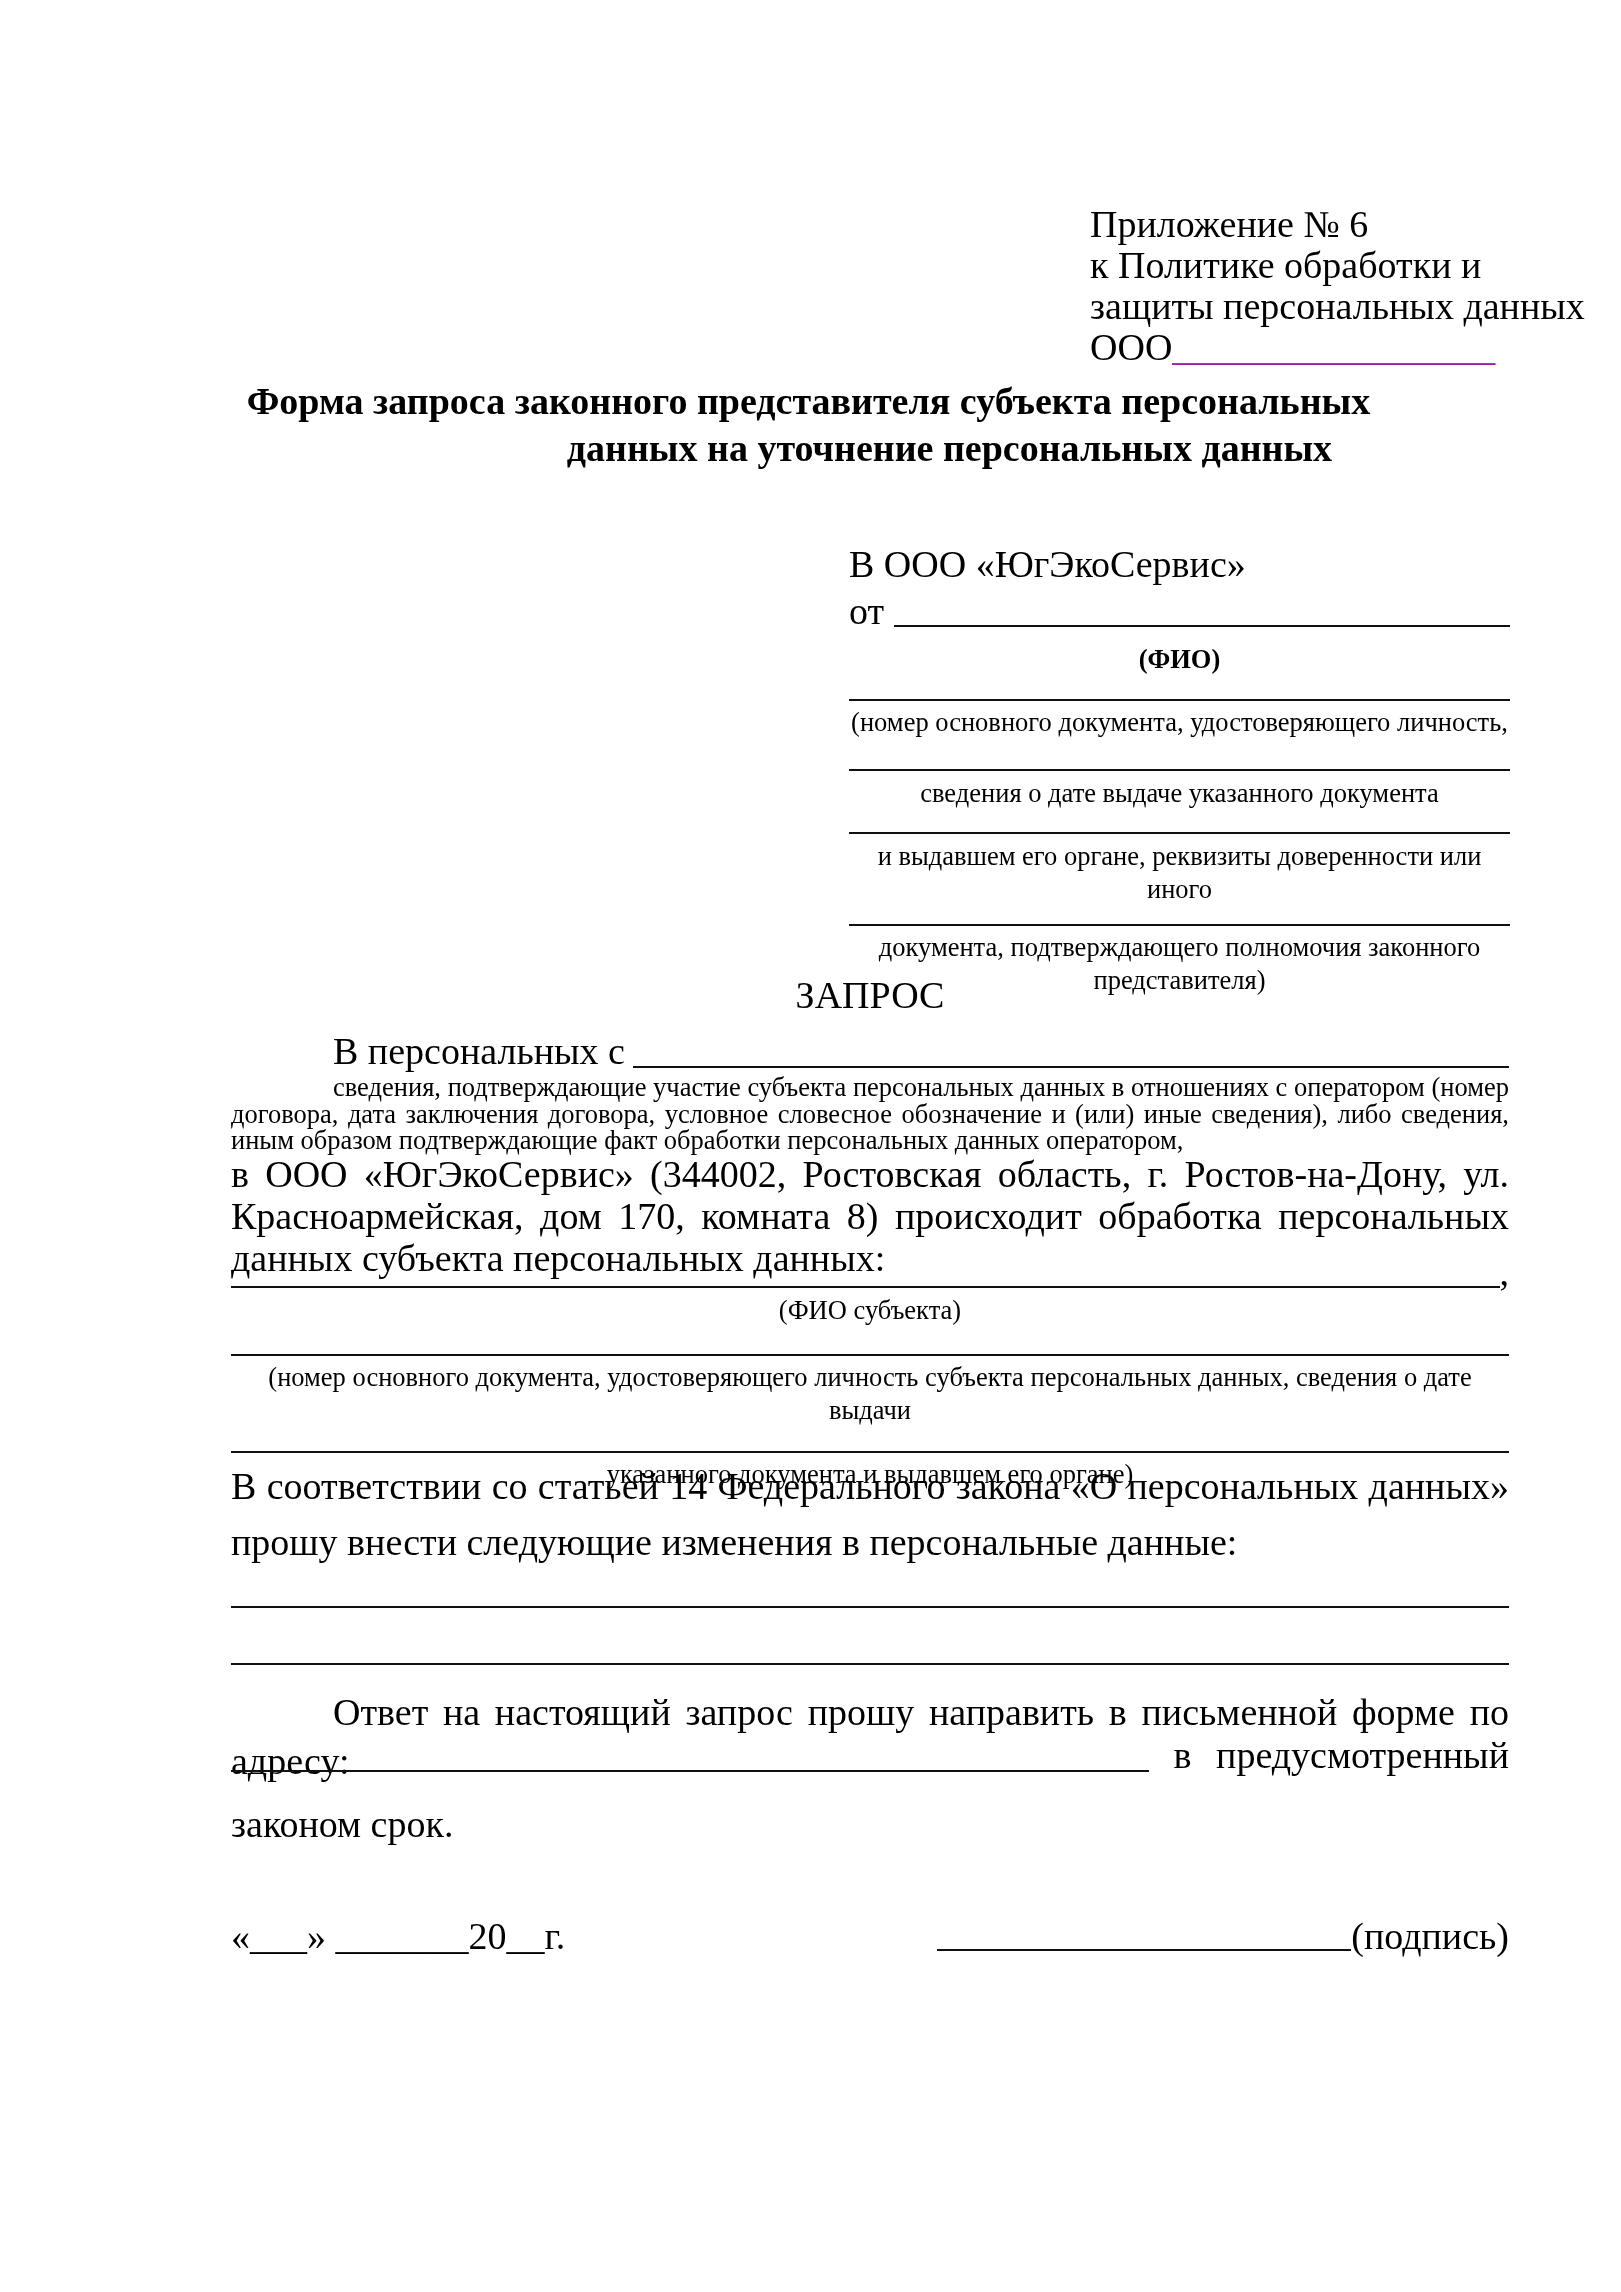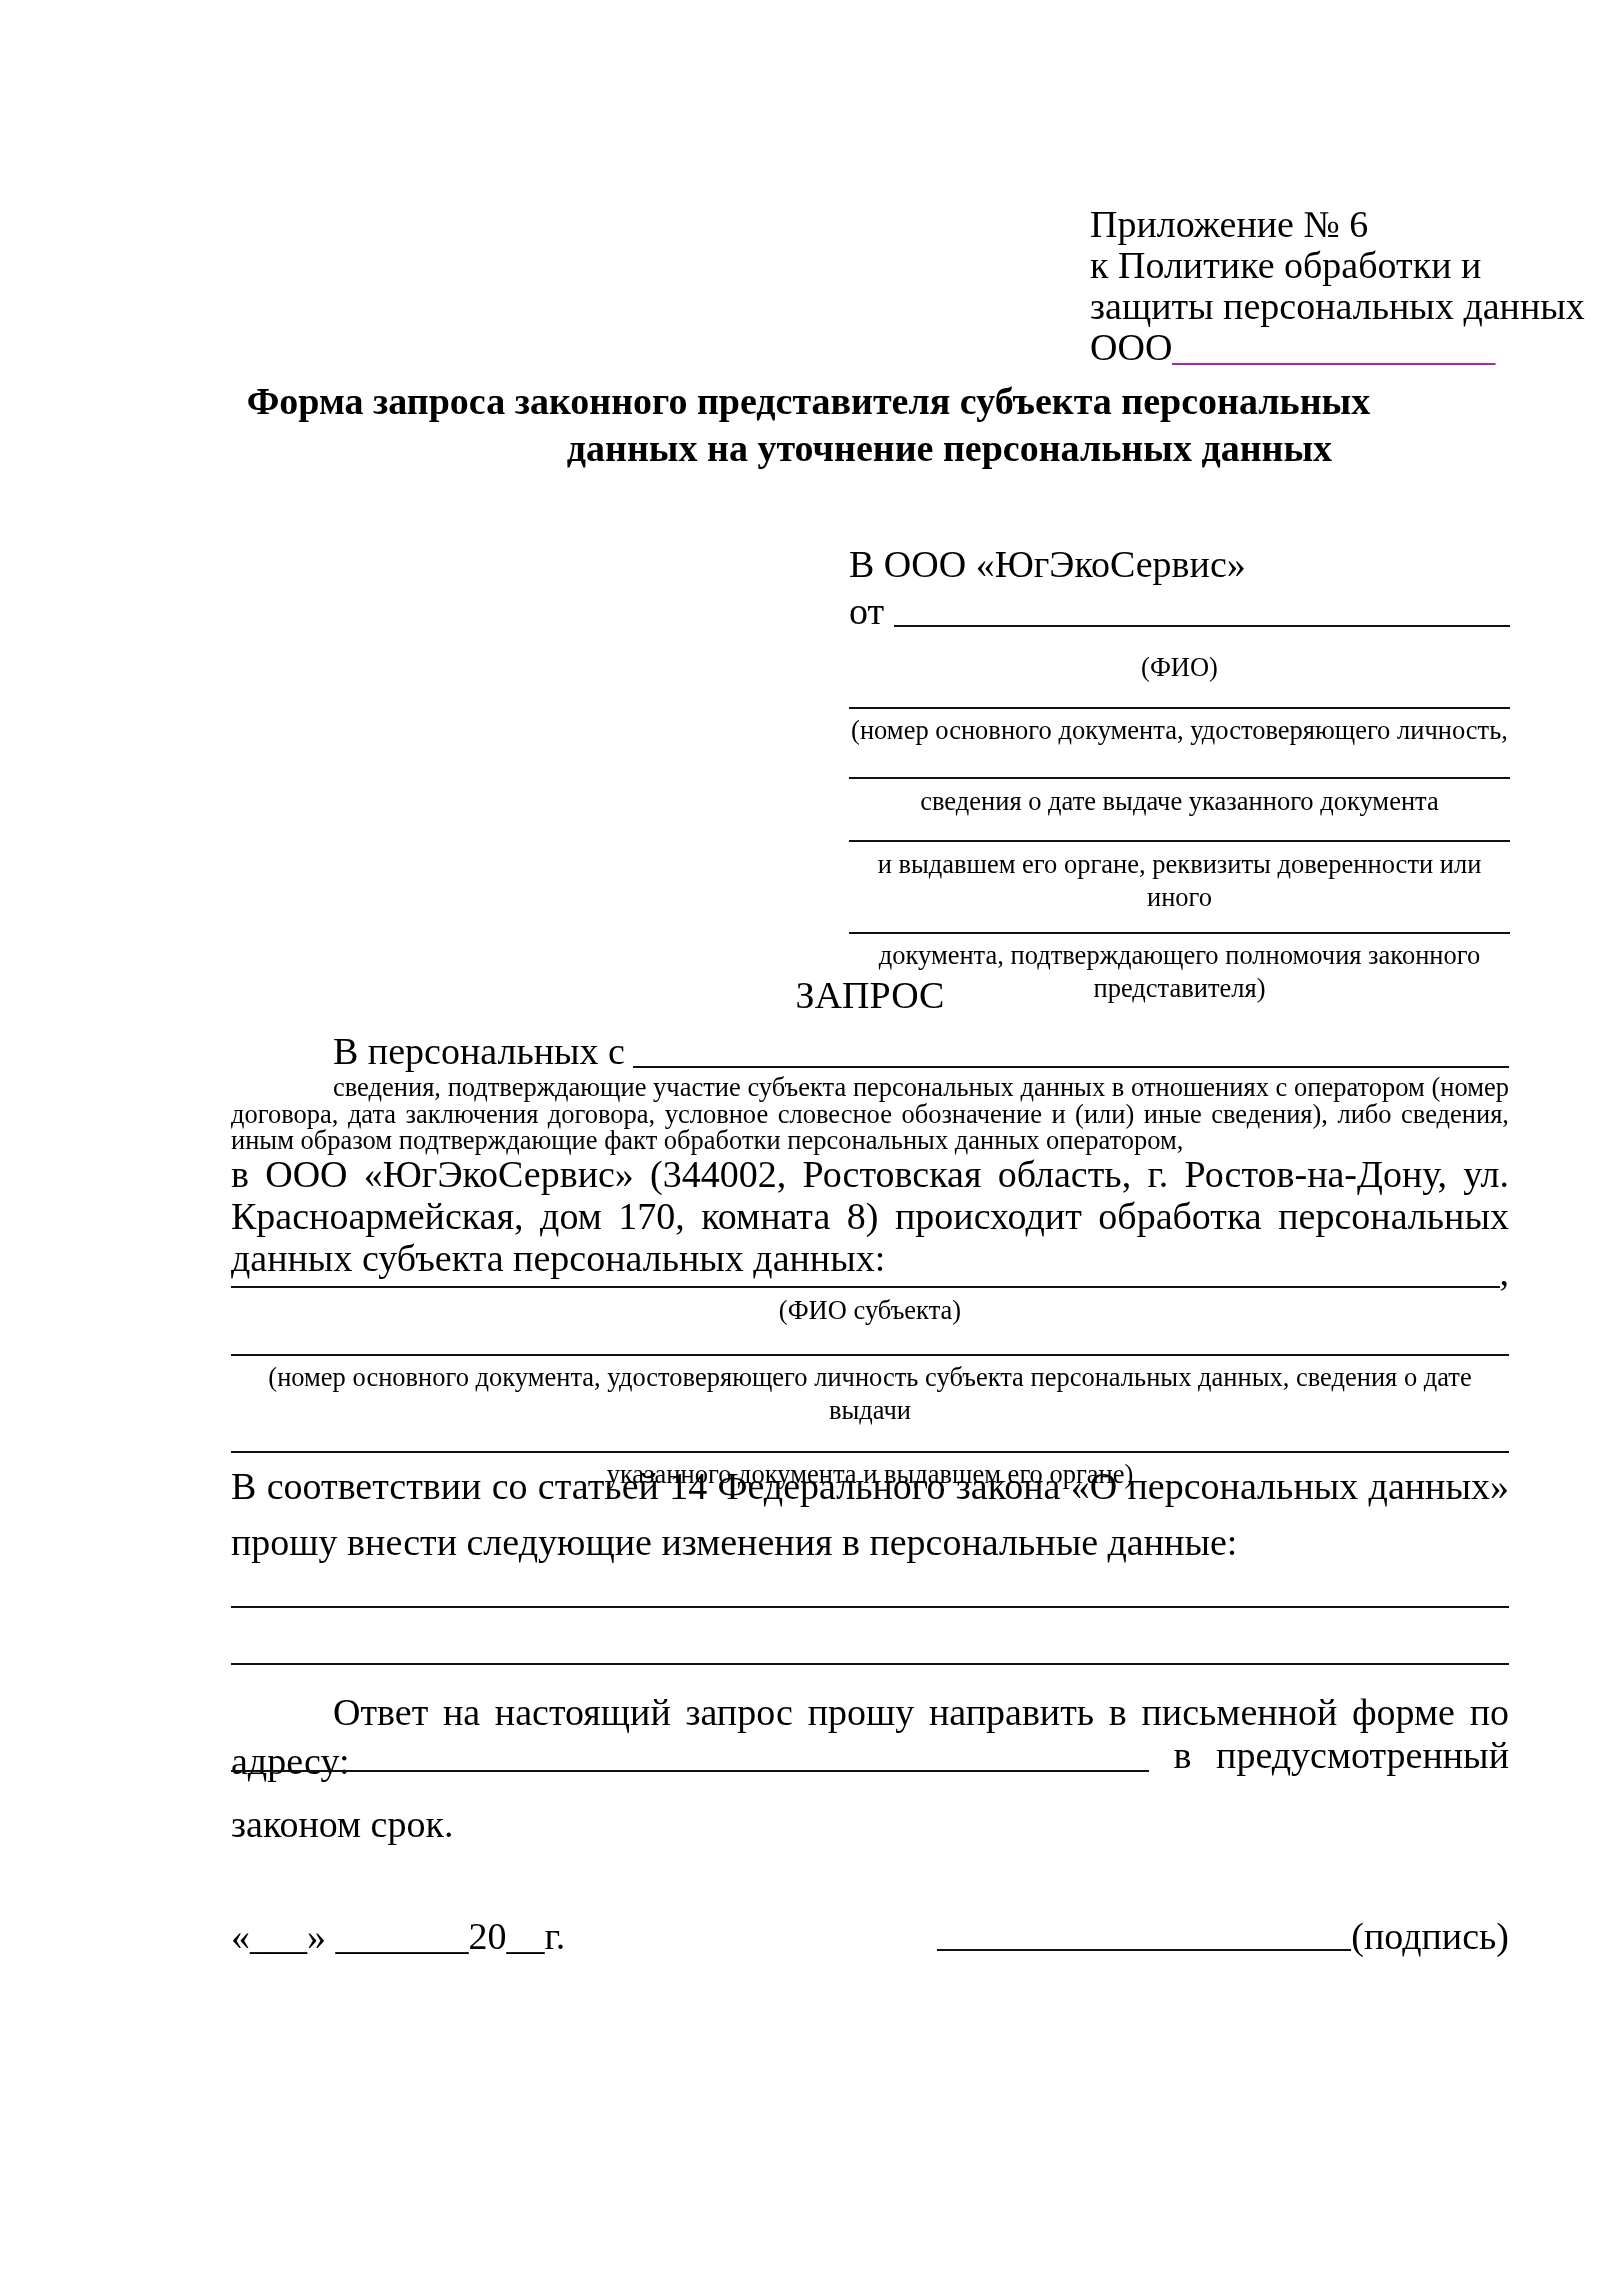--- a/index.html
+++ b/index.html
@@ -19,21 +19,21 @@
   .title { left:231px; top:378px; width:1278px; font-weight:bold; font-size:38px; line-height:47px; }
   .title .t1 { text-align:center; padding-right:123px; }
   .title .t2 { text-align:center; padding-left:159px; }
   
   .addr { left:849px; top:543px; width:661px; font-size:38px; }
   .addr-to { line-height:43px; }
   .from-row { display:flex; align-items:flex-end; margin-top:6px; height:39px; }
   .from-row .lbl { line-height:39px; }
   .from-row .rule { flex:1; margin-left:9.8px; margin-bottom:3.9px; border-bottom:2.9px solid #111; }
   .cap { font-size:26.5px; line-height:33px; text-align:center; }
-  .fio-cap { margin-top:20px; }
+  .fio-cap { margin-top:12px;font-weight:bold; }
   .rule { border-bottom:2.9px solid #111; }
   .g1 { margin-top:22.5px; } .g1c { margin-top:5.9px; }
   .g2 { margin-top:30px; } .g2c { margin-top:5.9px; }
   .g3 { margin-top:21.6px; } .g3c { margin-top:5.9px; }
   .g4 { margin-top:18.6px; } .g4c { margin-top:5px; }
   
   .zapros { left:231px; top:976px; width:1278px; font-size:38px; line-height:39px; text-align:center; }
   .accord-row { left:231px; top:1033px; width:1278px; display:flex; align-items:flex-end; height:37px; font-size:38px; box-sizing:border-box; padding-left:102px; }
   .accord-row .lead { line-height:37px; white-space:nowrap; }
   .accord-row .rule { flex:1; margin-left:7.8px; margin-bottom:2px; border-bottom:2.9px solid #111; }

